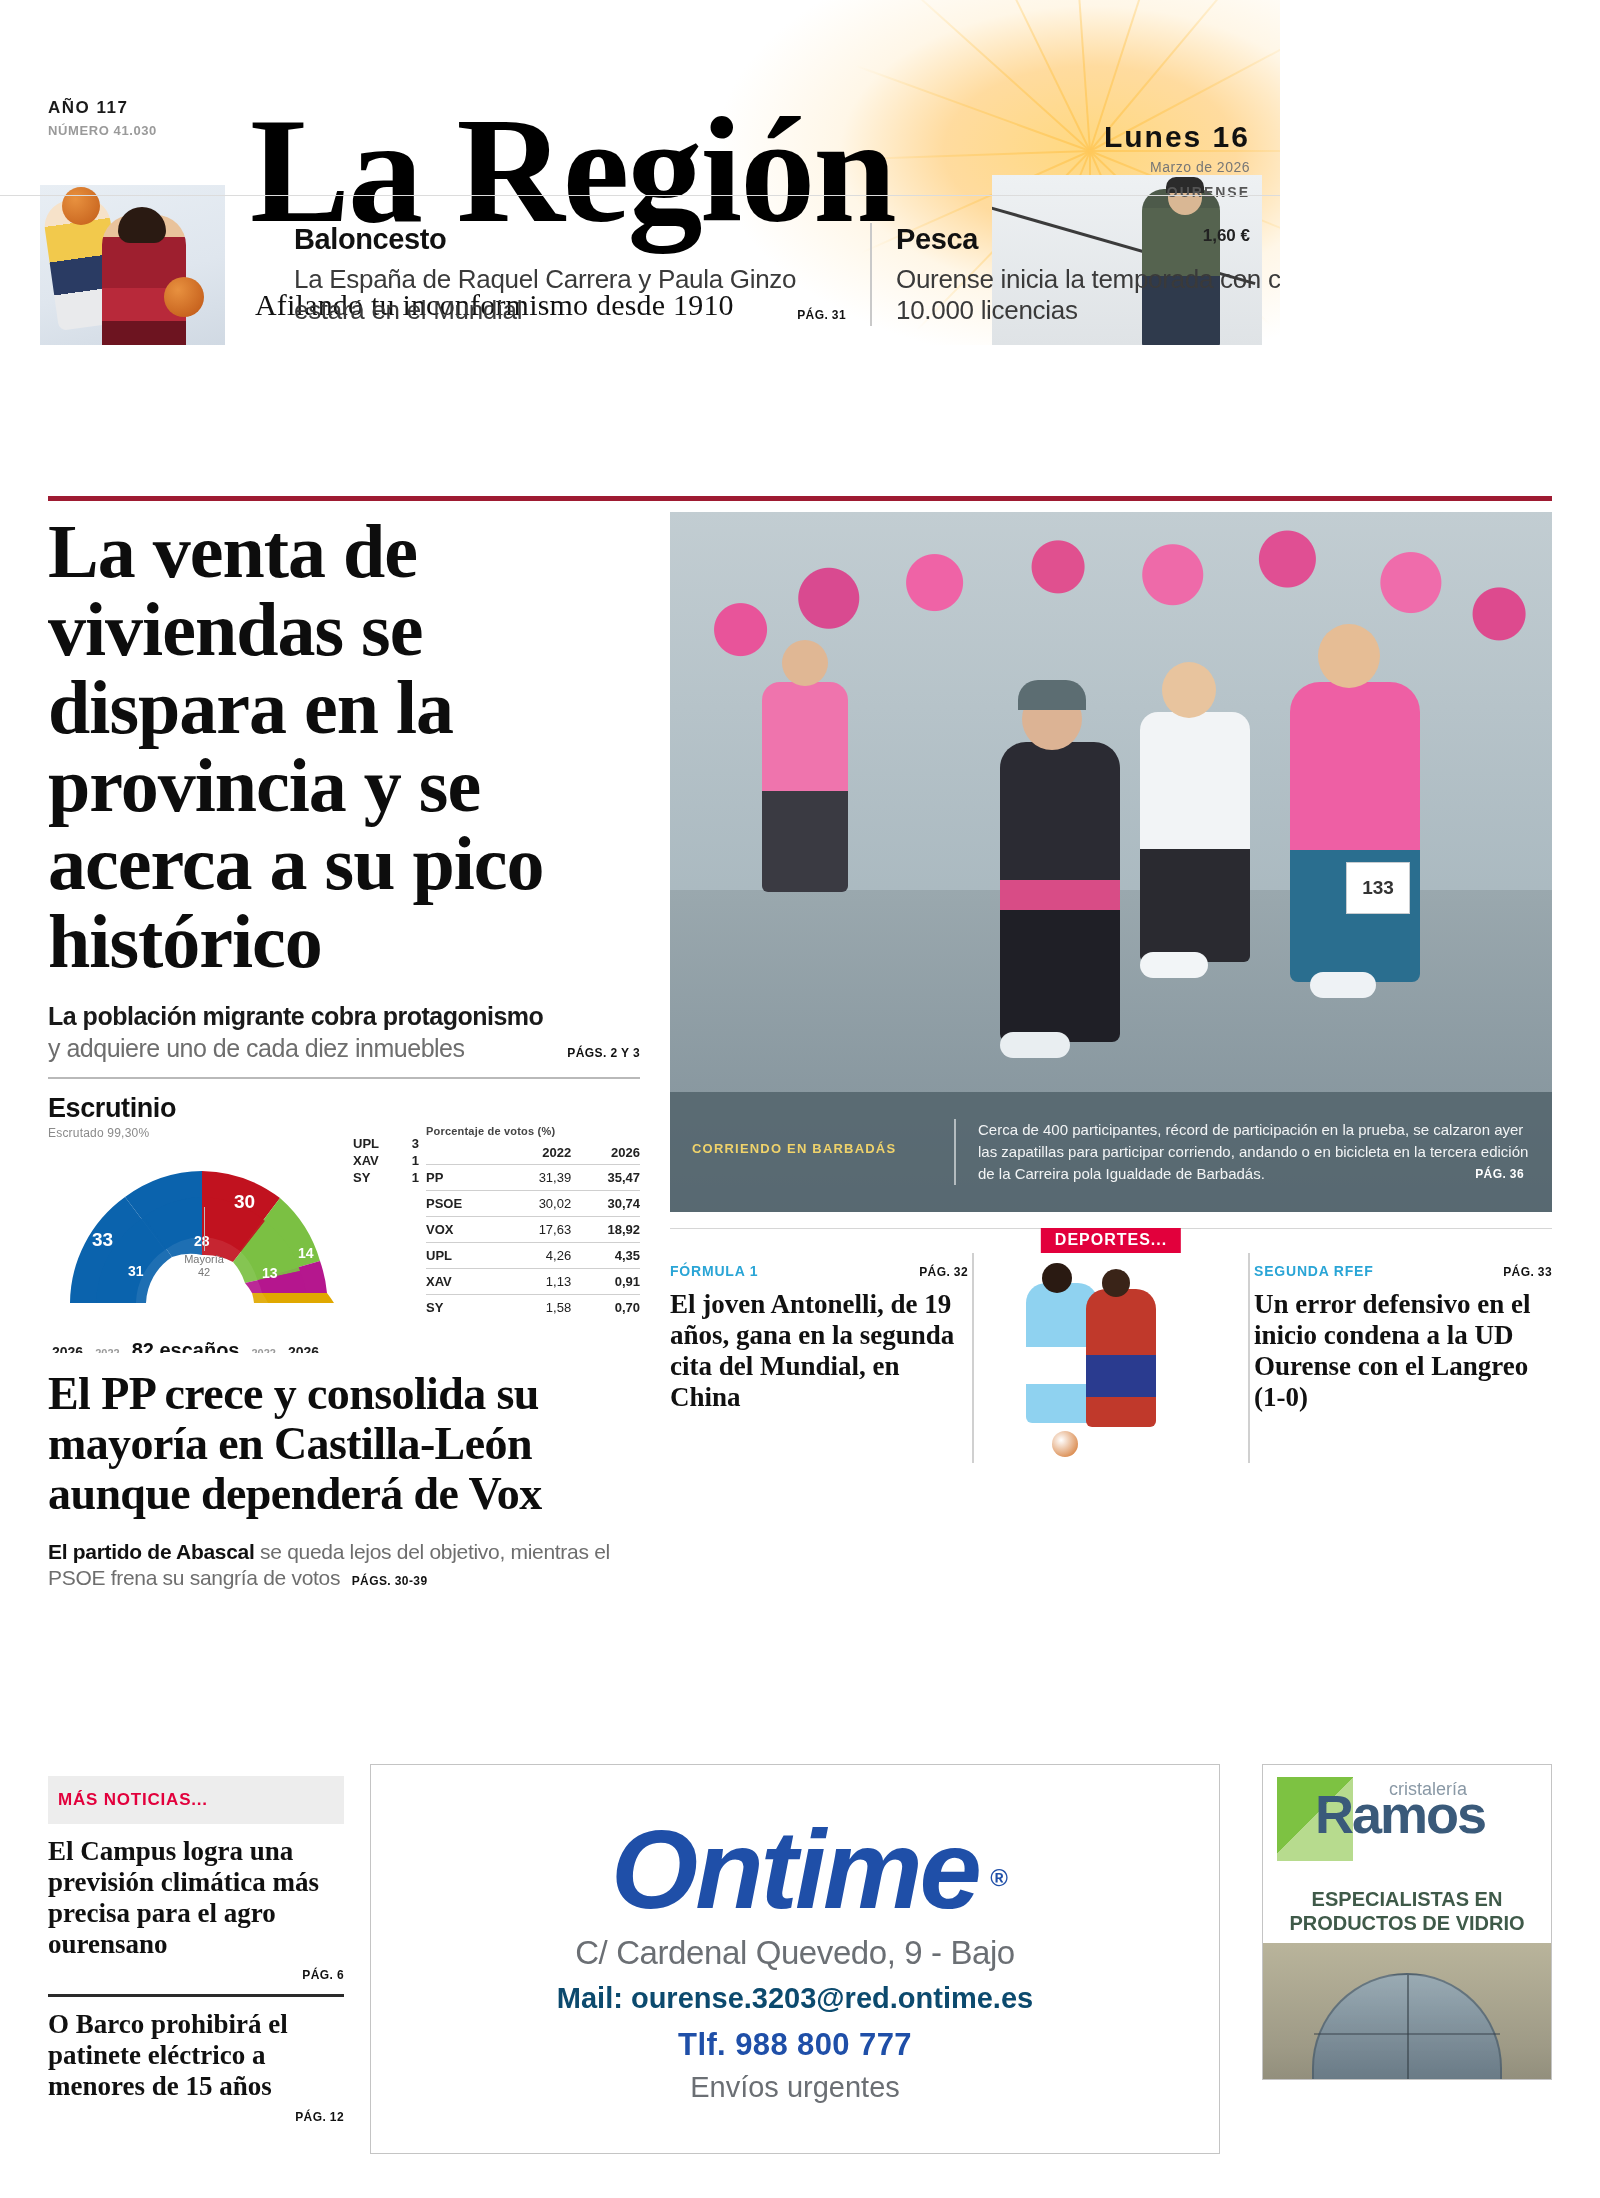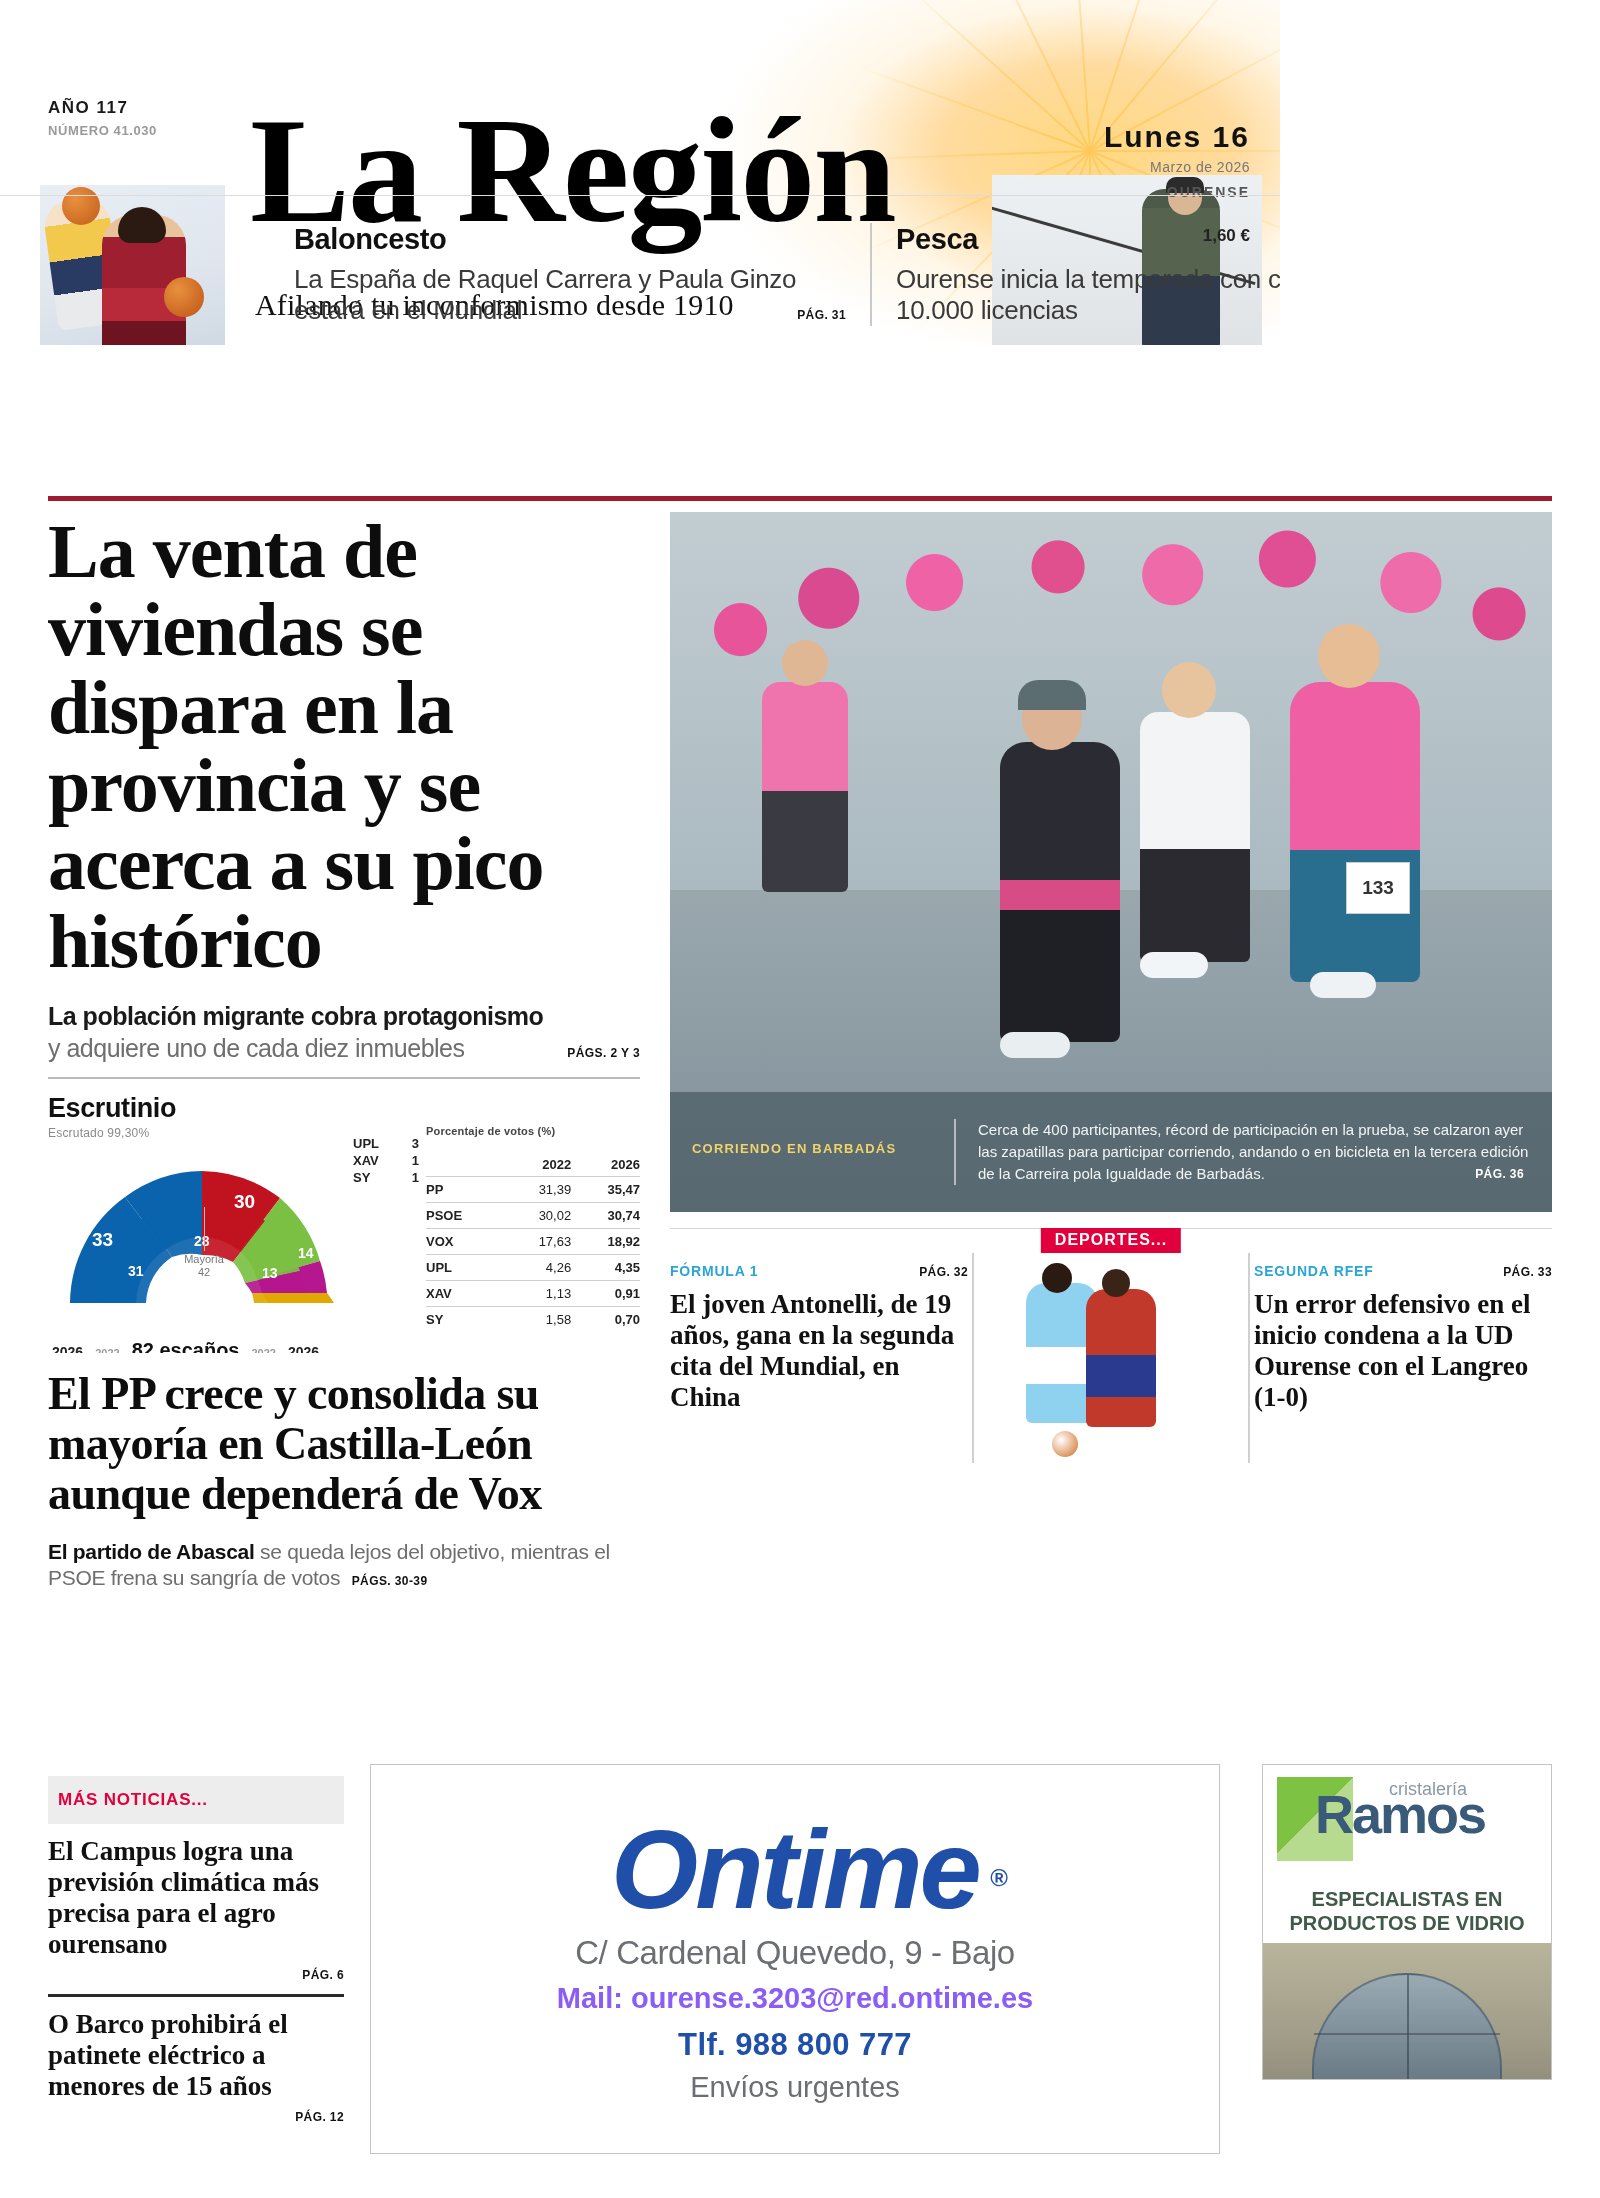--- a/index.html
+++ b/index.html
@@ -130,21 +130,21 @@
              display:flex; align-items:baseline; gap:12px; font-size:14px; font-weight:700; color:#222;}
   .yearrow .y-sm { font-size:11px; color:#9a9a9a; }
   .yearrow .mid { font-size:20px; font-weight:700; color:#111; }
 
   .minilist { position:absolute; left:305px; top:42px; font-size:13px; font-weight:700; color:#222; line-height:17px;}
   .minilist span.n { display:inline-block; width:22px; text-align:right; }
   .minilist .row { display:flex; gap:8px; }
   .minilist .lbl { width:36px; }
 
   .ptable { position:absolute; left:378px; top:32px; width:214px; }
-  .ptable .cap { font-size:11px; font-weight:700; color:#444; margin-bottom:18px; letter-spacing:.2px;}
+  .ptable .cap { font-size:11px; font-weight:700; color:#444; margin-bottom:6px; letter-spacing:.2px;}
   .ptable table { width:100%; border-collapse:collapse; font-size:13px; }
   .ptable th { font-size:13px; font-weight:700; color:#222; text-align:right; padding:2px 0 4px 0;}
   .ptable th.l { text-align:left; }
   .ptable td { padding:5px 0; text-align:right; color:#222; font-size:13px; border-top:1px solid #cfcfcf;}
   .ptable td.l { text-align:left; font-weight:700;}
   .ptable td.b { font-weight:700; }
 
   .sec-head {
     font-family:"Liberation Serif", serif; font-weight:700;
     font-size:46px; line-height:50px; color:#0d0d0d; letter-spacing:-.6px; margin-top:16px;
@@ -224,21 +224,21 @@
     position:absolute; left:322px; top:-12px; width:850px; height:390px;
     border:1px solid #c4c4c4; background:#fff;
     display:flex; flex-direction:column; align-items:center; justify-content:center;
   }
   .ad-main .brand {
     font-family:"Liberation Sans", sans-serif; font-weight:700; font-style:italic;
     font-size:112px; line-height:112px; color:#1f4fa8; letter-spacing:-3px; position:relative;
   }
   .ad-main .brand .r { position:absolute; right:-26px; top:8px; font-size:24px; font-style:normal;}
   .ad-main .addr { font-size:33px; color:#6b6f74; margin-top:8px; letter-spacing:-.4px;}
-  .ad-main .mail { font-size:29px; color:#8b5cf6; font-weight:700; margin-top:10px; }
+  .ad-main .mail { font-size:29px; color:#0c4a6e; font-weight:700; margin-top:10px; }
   .ad-main .tel  { font-size:31px; color:#1f4fa8; font-weight:700; margin-top:12px; letter-spacing:.4px;}
   .ad-main .env  { font-size:29px; color:#6b6f74; margin-top:8px; }
 
   .ad-side {
     position:absolute; right:0; top:-12px; width:290px; height:316px;
     border:1px solid #c4c4c4; background:#fff; overflow:hidden;
   }
   .ad-side .logo-r { position:relative; height:118px; background:#fff; }
   .ad-side .sq { position:absolute; left:14px; top:12px; width:76px; height:84px;
     background:linear-gradient(135deg,#7dc242 0 48%, #b7db8e 48% 100%);}

